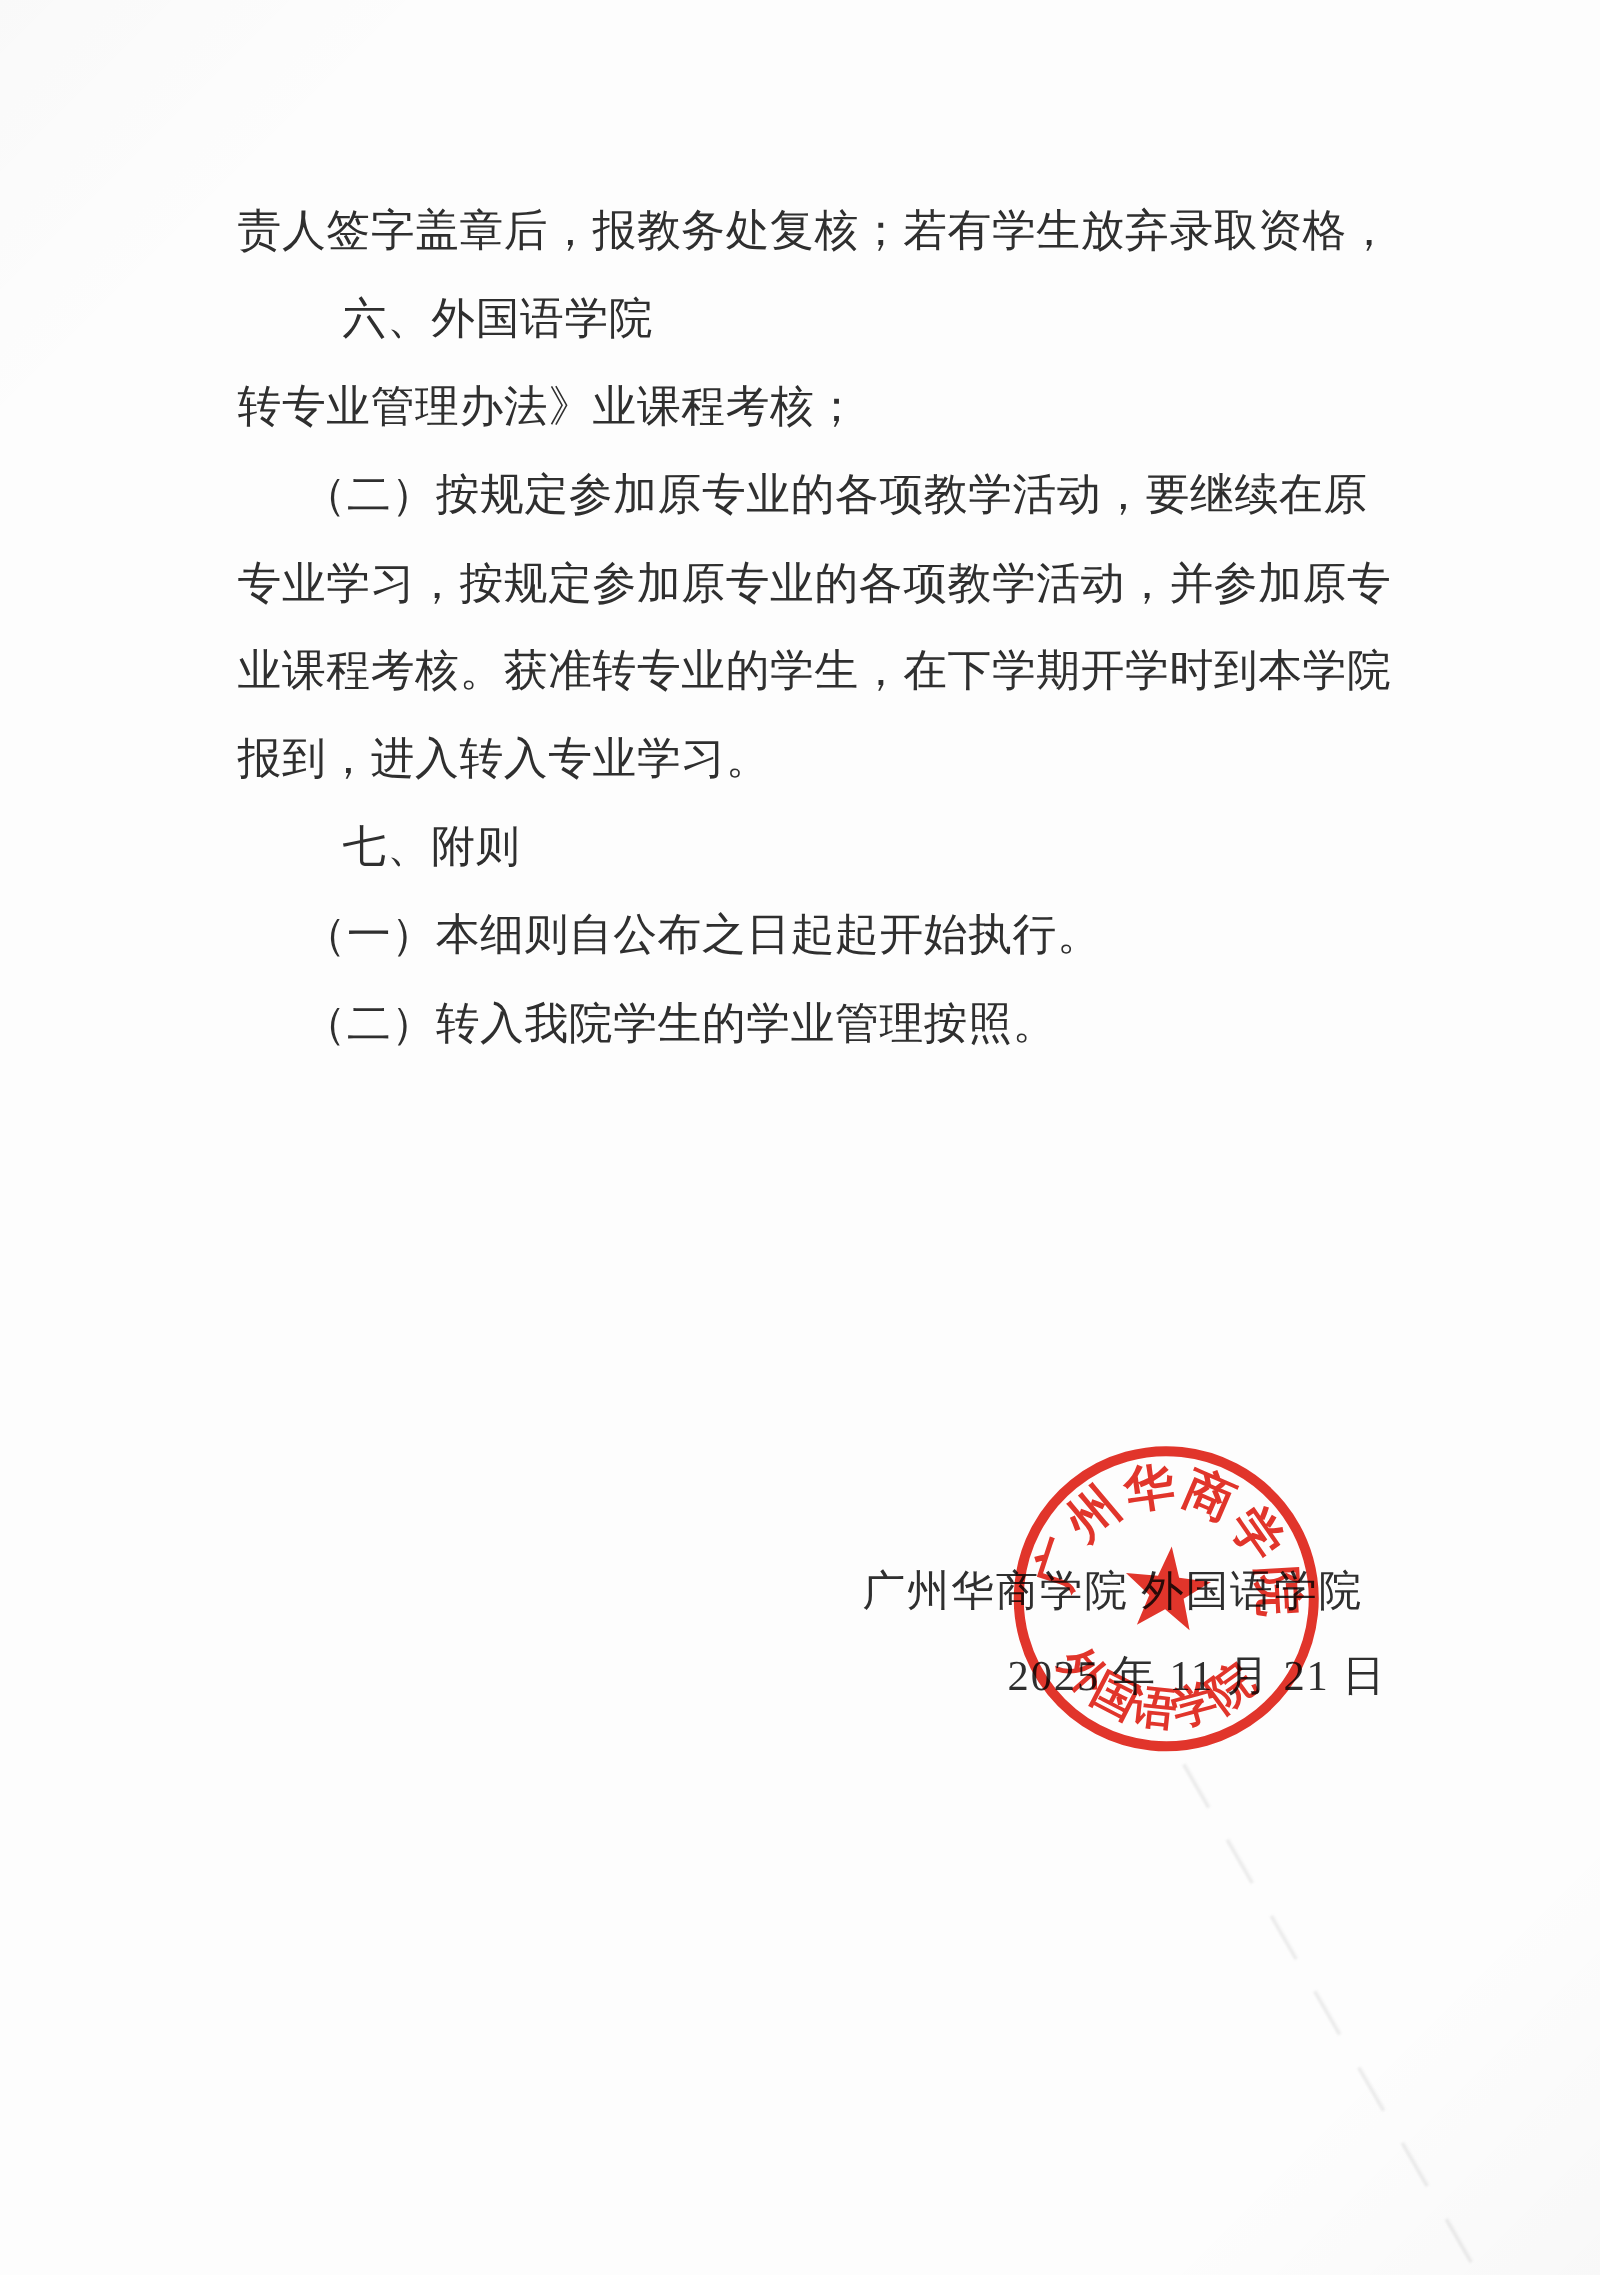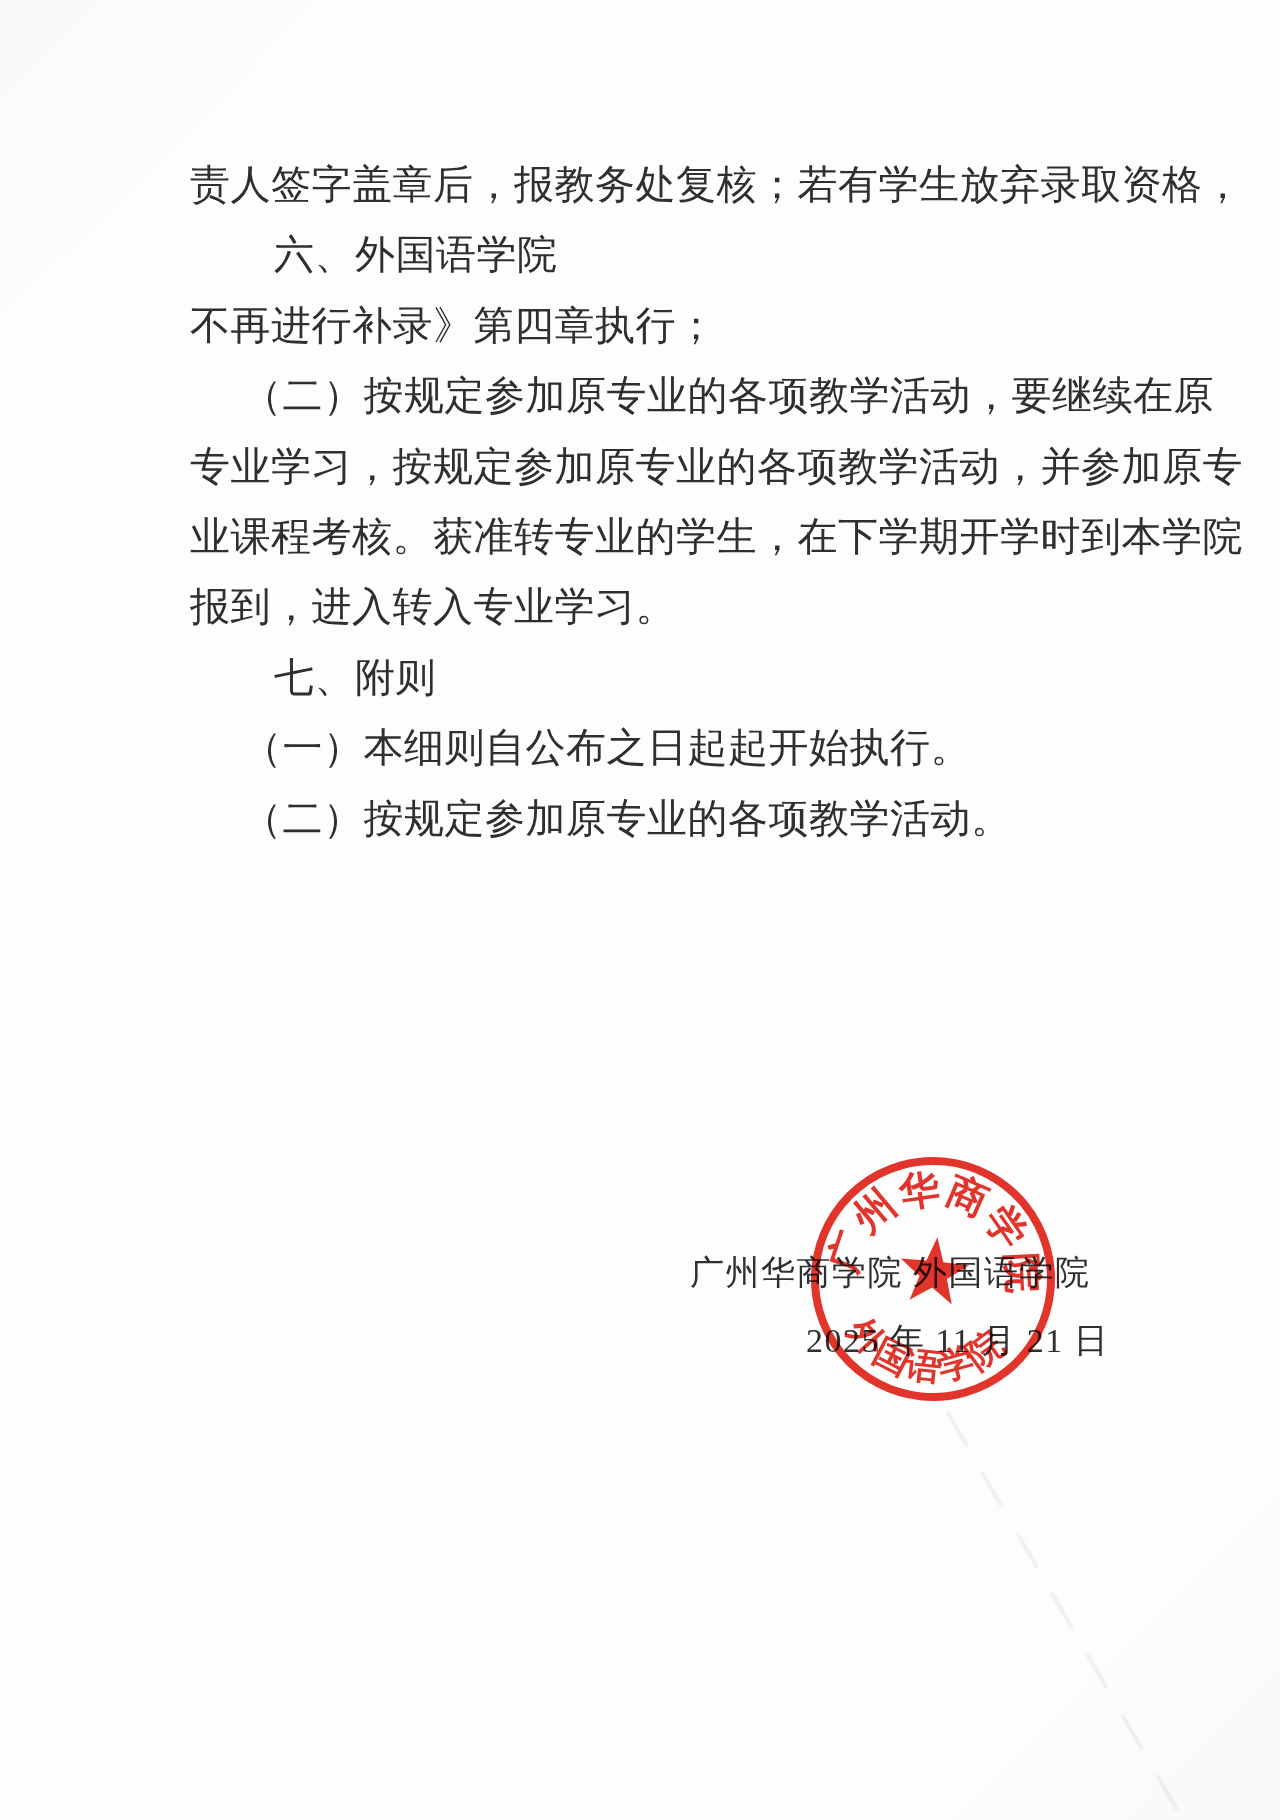--- a/index.html
+++ b/index.html
@@ -7,21 +7,21 @@
     position:relative;
     width:1280px;height:1820px;
     background:#fdfdfd;
     background-image:linear-gradient(135deg, rgba(0,0,0,0.015) 0%, rgba(0,0,0,0) 12%, rgba(0,0,0,0) 88%, rgba(0,0,0,0.02) 100%);
     overflow:hidden;
     font-family:"Liberation Serif","DejaVu Serif",serif;
   }
   .content{
     position:absolute;
     left:190px; top:150px; width:930px;
-    font-size:40px;
+    font-size:35px;
     color:#2f2f2f;
   }
   .line{
     height:70.4px;
     line-height:70.4px;
     white-space:nowrap;
     letter-spacing:0.5px;
   }
   .line.heading{ padding-left:84px; }
   .line.para{ padding-left:52px; }
@@ -62,28 +62,28 @@
   }
 </style>
 </head>
 <body>
 
 <div class="page">
 
   <div class="content">
     <div class="line">责人签字盖章后，报教务处复核；若有学生放弃录取资格，</div>
     <div class="line heading">六、外国语学院</div>
-    <div class="line">不再进行补录》第四章执行；</div>
+    <div class="line">转专业管理办法》业课程考核；</div>
     <div class="line para">（二）按规定参加原专业的各项教学活动，要继续在原</div>
     <div class="line">专业学习，按规定参加原专业的各项教学活动，并参加原专</div>
     <div class="line">业课程考核。获准转专业的学生，在下学期开学时到本学院</div>
     <div class="line">报到，进入转入专业学习。</div>
     <div class="line heading">七、附则</div>
     <div class="line para">（一）本细则自公布之日起起开始执行。</div>
-    <div class="line para">（二）按规定参加原专业的各项教学活动。</div>
+    <div class="line para">（二）转入我院学生的学业管理按照。</div>
   </div>
 
   <div class="signoff signature">广州华商学院 外国语学院</div>
   <div class="signoff docdate">2025 年 11 月 21 日</div>
 
   <svg class="stamp" viewBox="0 0 290 290" xmlns="http://www.w3.org/2000/svg" aria-hidden="true">
     <defs>
       <path id="ringArc" d="M 69.3 151.6 A 76 76 0 1 1 220.7 151.6"></path>
       <path id="bottomArc" d="M 63.1 202.4 A 100 100 0 0 0 226.9 202.4"></path>
     </defs>

